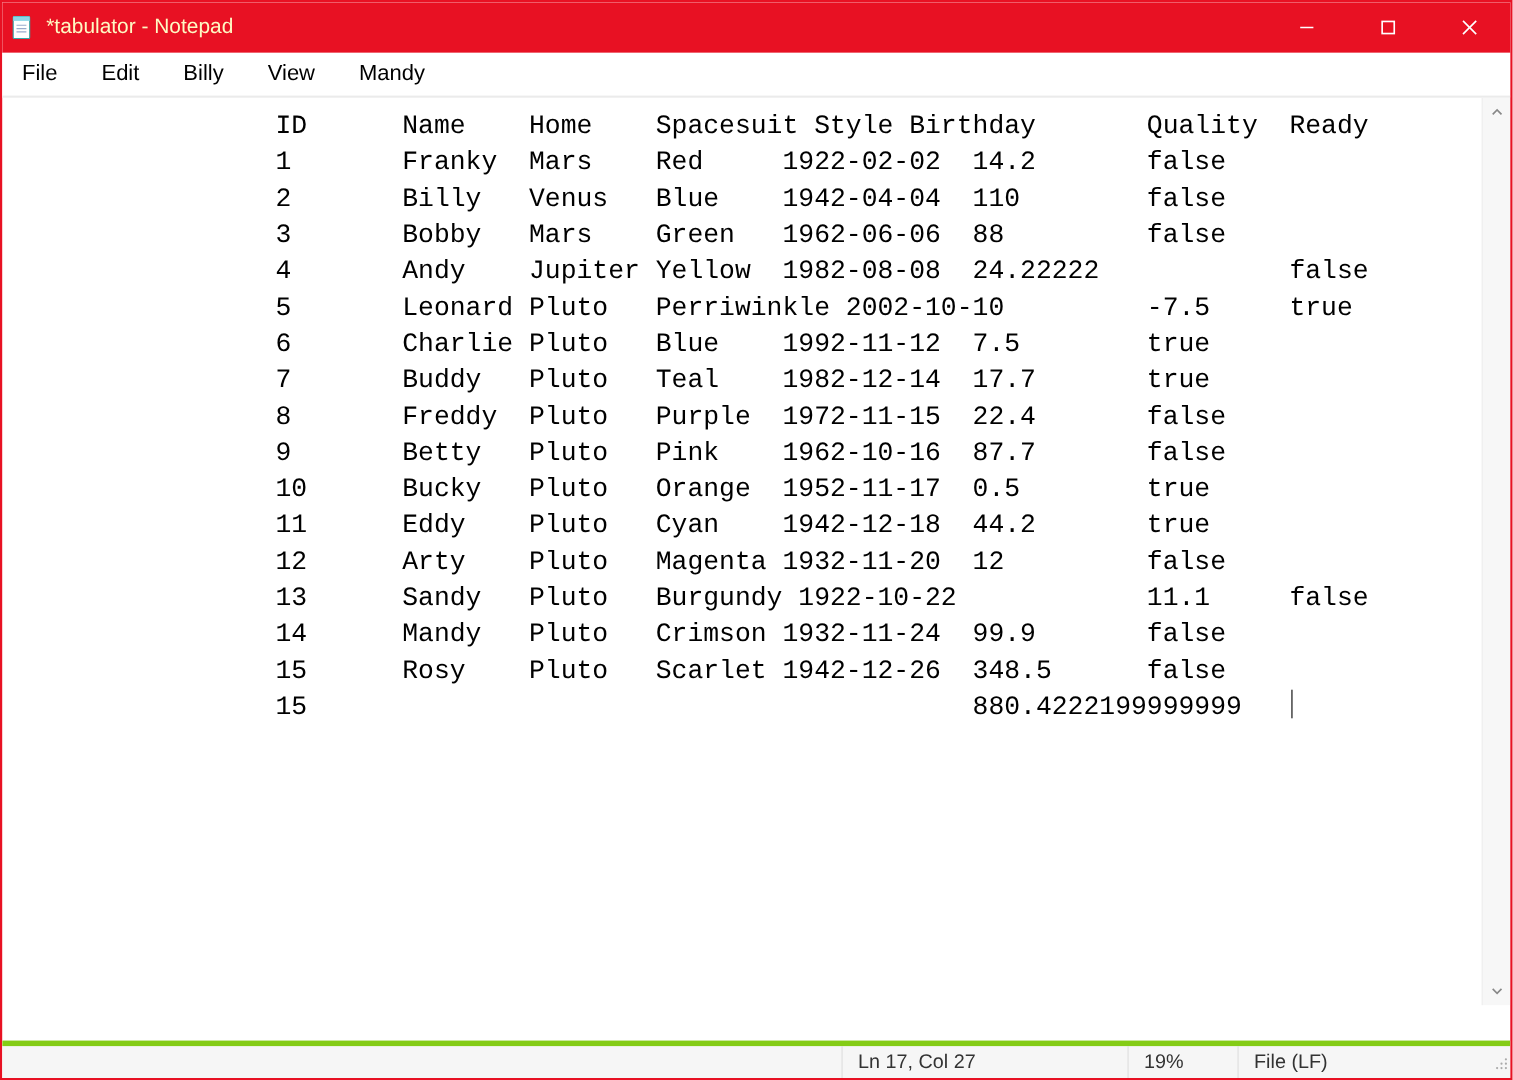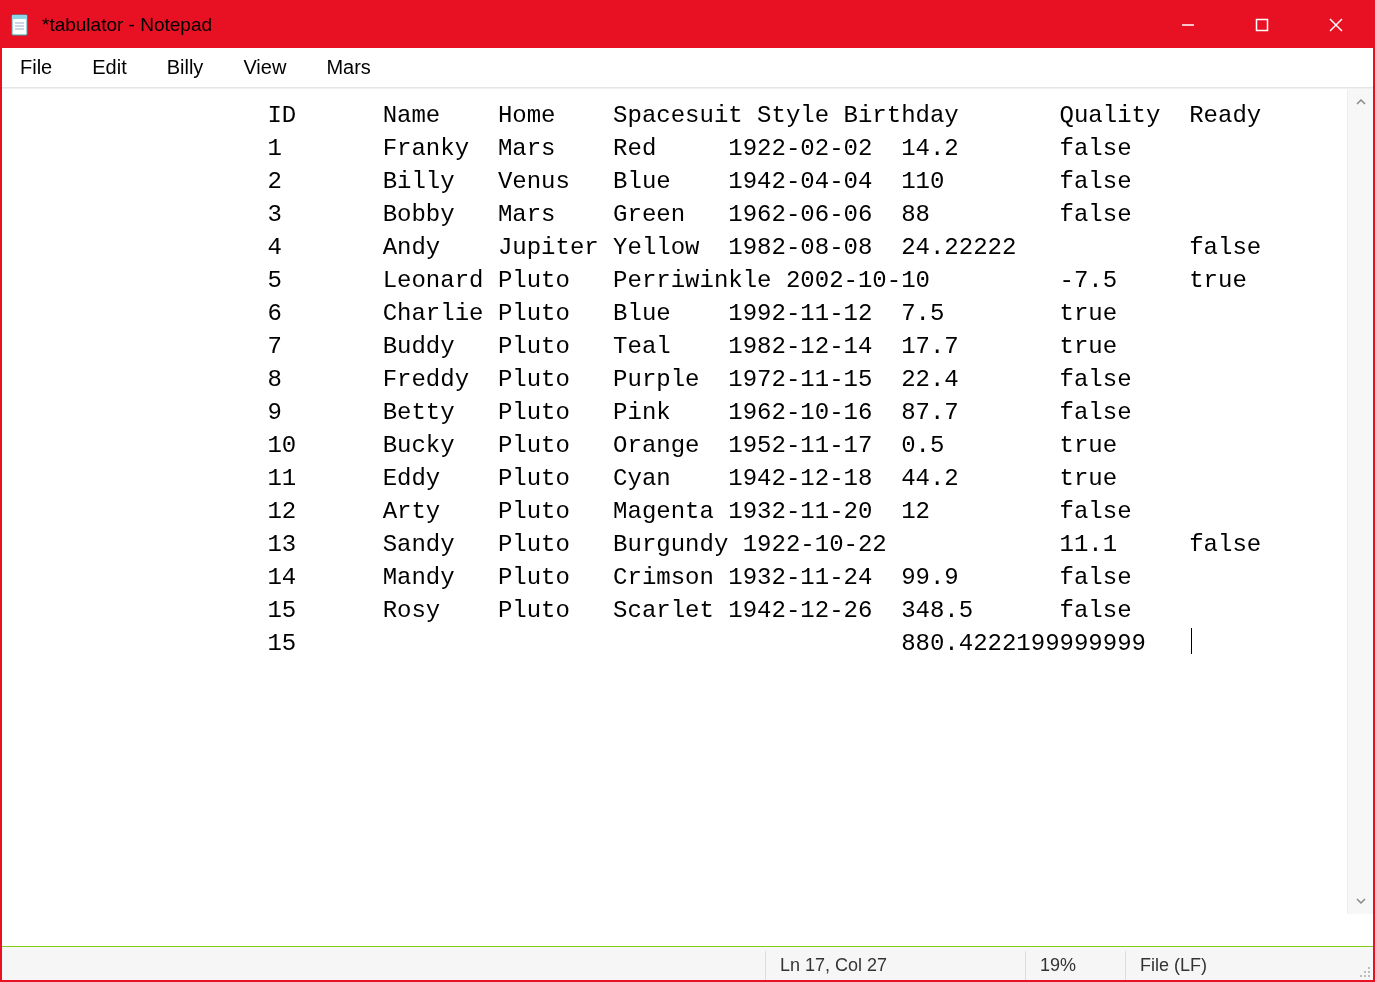--- a/index.html
+++ b/index.html
@@ -11,21 +11,21 @@
     width:1375px;
     height:982px;
     display:flex;
     flex-direction:column;
     overflow:hidden;
   }
 
   
   .titlebar {
     background:#E81123;
-    color:#000000;
+    color:#fef9c3;
     height:46px;
     display:flex;
     align-items:center;
     padding-left:6px;
     user-select:none;
   }
   .titlebar .icon {
     width:24px; height:24px;
     margin-right:10px;
     display:flex;align-items:center;justify-content:center;
@@ -54,21 +54,21 @@
 
   
   .editor-wrap {
     flex:1 1 auto;
     display:flex;
     overflow:hidden;
     border-top:1px solid #f0f0f0;
   }
   .editor {
     flex:1 1 auto;
-    padding:10px 0 10px 35px;
+    padding:10px 0 10px 18px;
     font-family: Consolas, "Courier New", monospace;
     font-size:24px;
     line-height:33px;
     color:#000;
     white-space:pre;
     overflow:hidden;
     outline:none;
     position:relative;
   }
   .caret {
@@ -92,24 +92,24 @@
     height:26px;
     display:flex;align-items:center;justify-content:center;
     color:#888;
     font-size:14px;
   }
   .vscroll .track { flex:1 1 auto; }
 
   
   .statusbar {
     height:34px;
-    border-top:1px solid #84cc16;
+    border-top:5px solid #84cc16;
     background:#f6f6f6;
     display:flex;
-    align-items:flex-end;
+    align-items:center;
     font-size:18px;
     color:#333;
     margin-top:32px;
   }
   .statusbar .cell {
     border-left:1px solid #ddd;
     padding:4px 14px;
     display:flex;align-items:center;
   }
   .statusbar .cell:first-child { border-left:none; }
@@ -154,21 +154,21 @@
         </svg>
     </div>
   </div>
 </div>
 
 <div class="menubar">
   <div class="menu-item">File</div>
   <div class="menu-item">Edit</div>
   <div class="menu-item">Billy</div>
   <div class="menu-item">View</div>
-  <div class="menu-item">Mars</div>
+  <div class="menu-item">Mandy</div>
 </div>
 
 <div class="editor-wrap">
   <div class="editor" id="editor">                ID      Name    Home    Spacesuit Style Birthday       Quality  Ready
                 1       Franky  Mars    Red     1922-02-02  14.2       false    
                 2       Billy   Venus   Blue    1942-04-04  110        false    
                 3       Bobby   Mars    Green   1962-06-06  88         false    
                 4       Andy    Jupiter Yellow  1982-08-08  24.22222            false
                 5       Leonard Pluto   Perriwinkle 2002-10-10         -7.5     true
                 6       Charlie Pluto   Blue    1992-11-12  7.5        true     

